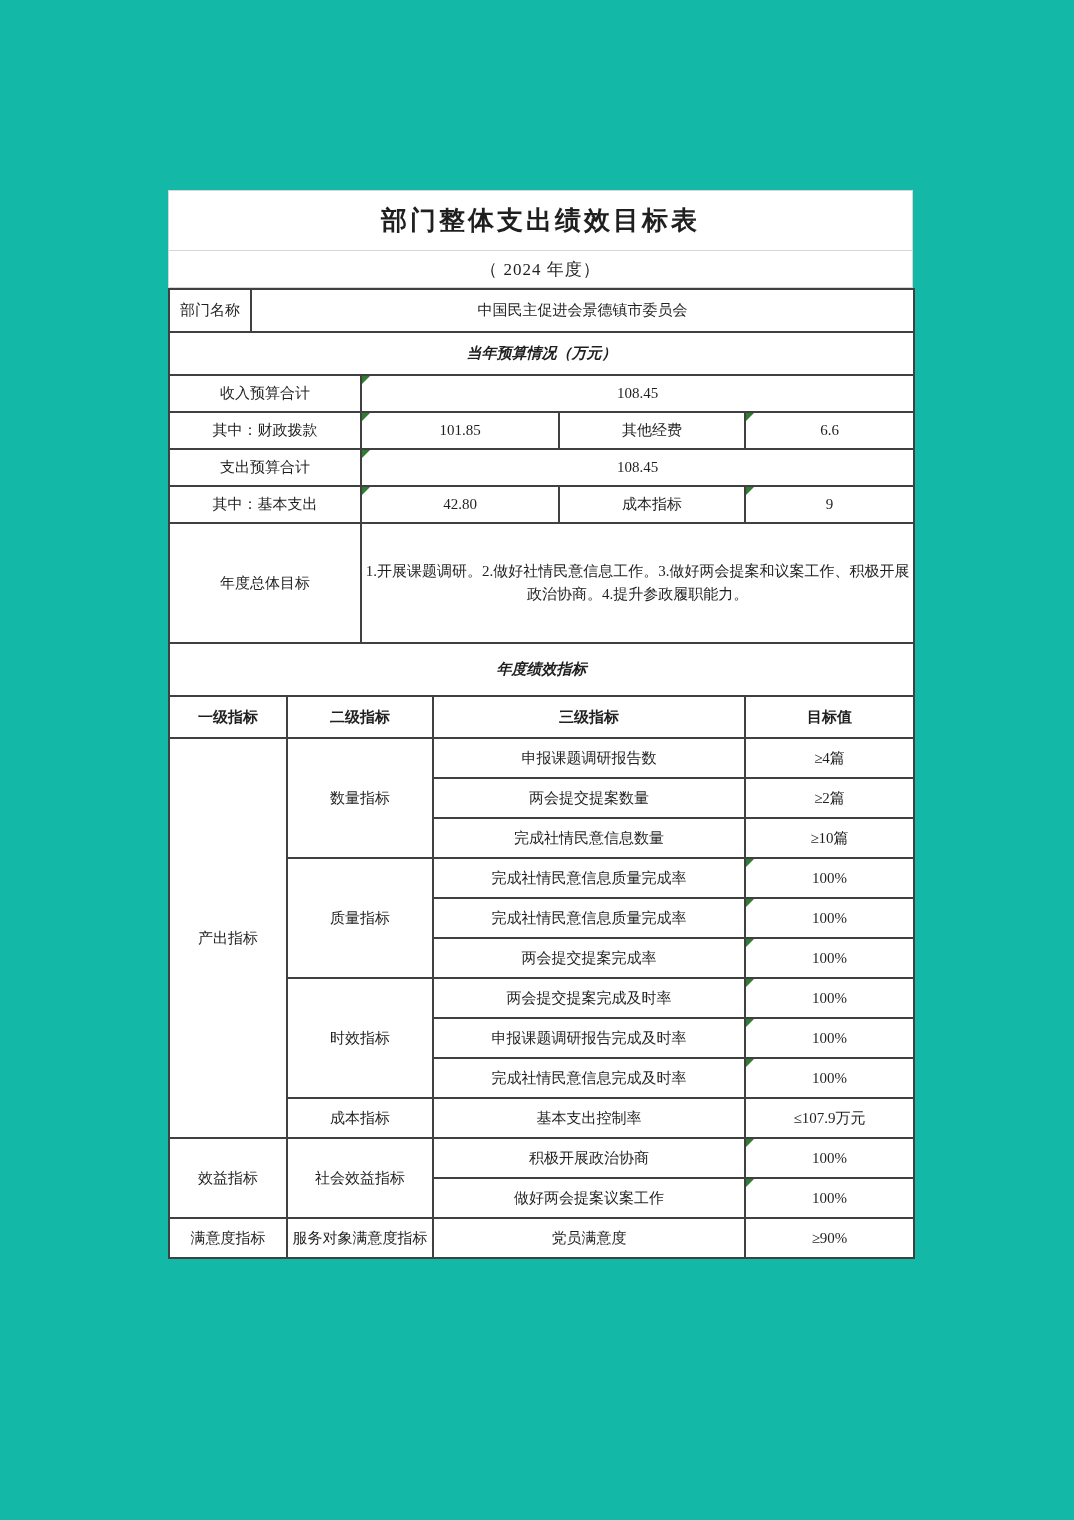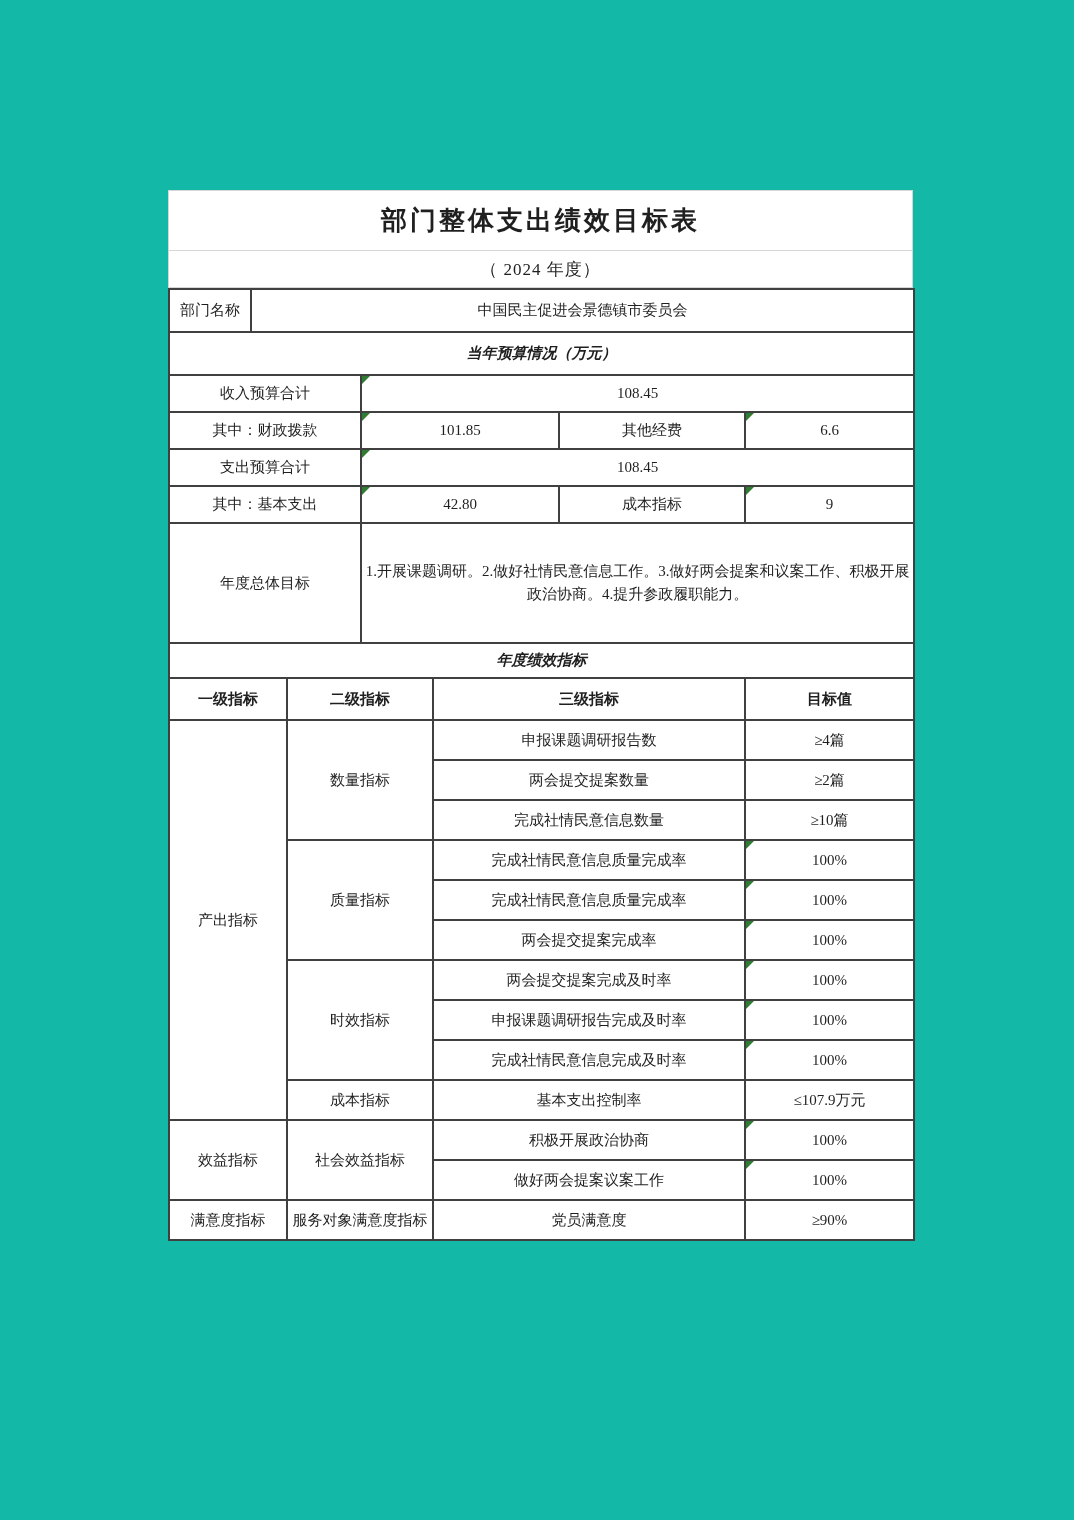--- a/index.html
+++ b/index.html
@@ -16,21 +16,21 @@
 
   
   table.main{border-collapse:collapse;table-layout:fixed;width:745px;}
   table.main td{border:2px solid #404040;font-size:15px;text-align:center;
                 vertical-align:middle;padding:0;position:relative;overflow:hidden;
                 background:#fff;}
   tr.r-dept{height:43px;}
   tr.r-sechdr{height:43px;}
   tr.r-budget{height:37px;}
   tr.r-goal{height:120px;}
-  tr.r-perfhdr{height:35px;margin-top:22px;}
+  tr.r-perfhdr{height:53px;margin-top:22px;}
   tr.r-colhdr{height:42px;margin-top:40px;}
   tr.r-data{height:40px;}
   td.bold{font-weight:bold;font-size:16px;font-style:italic;}
   td.hdrcell{font-weight:bold;font-size:15px;}
   td.val-center{font-size:14.5px;}
   td.val-left{text-align:left;padding-left:4px;font-size:14.5px;}
   td.goal-text{text-align:left;padding:2px 6px;font-size:15.5px;line-height:1.55;}
   td.l2cell{padding:0 6px;line-height:1.25;}
 
   

